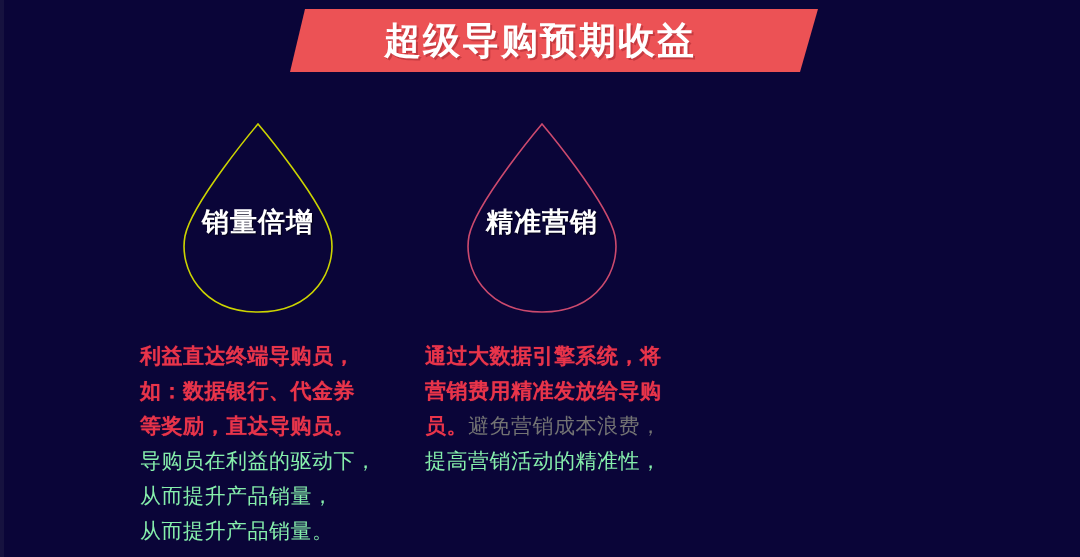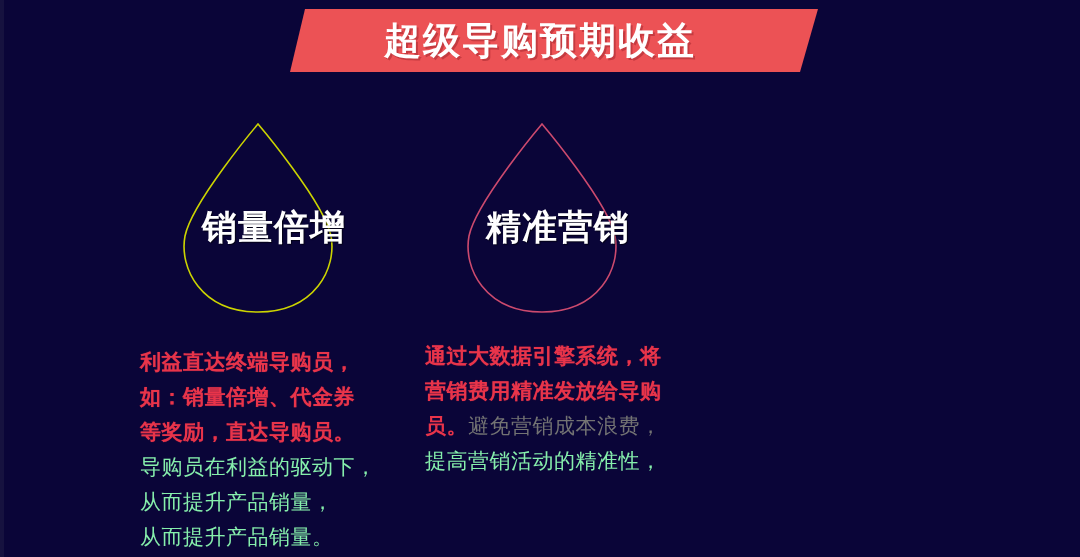--- a/index.html
+++ b/index.html
@@ -61,26 +61,26 @@
   }
   .droplet svg {
     position: absolute;
     left: 0; top: 0;
     width: 170px;
     height: 200px;
     overflow: visible;
   }
   .droplet-label {
     position: absolute;
-    left: 16px;
+    left: 0;
     top: 86px;
     width: 170px;
     text-align: center;
     color: #ffffff;
-    font-size: 35px;
+    font-size: 27px;
     font-weight: bold;
     letter-spacing: 1px;
     white-space: nowrap;
     text-shadow: 1px 1px 1px rgba(0,0,0,0.6);
   }
 
   
   .column {
     position: absolute;
     top: 338px;
@@ -130,23 +130,23 @@
   </div>
 
   <div class="droplet" style="left:457px; top:118px;">
     <svg viewBox="0 0 170 200">
       <path d="M85 6 C85 6, 151 84, 158 118 C164 150, 142 194, 85 194 C28 194, 6 150, 12 118 C19 84, 85 6, 85 6 Z" fill="none" stroke="#cc4a6e" stroke-width="1.6"></path>
     </svg>
     <div class="droplet-label">精准营销</div>
   </div>
 
 
-  <div class="column" style="left:140px;margin-top:6px;">
+  <div class="column" style="left:140px;">
     <div class="text-line accent">利益直达终端导购员，</div>
-    <div class="text-line accent">如：销量倍增、代金券</div>
+    <div class="text-line accent">如：数据银行、代金券</div>
     <div class="text-line accent">等奖励，直达导购员。</div>
     <div class="text-line plain">导购员在利益的驱动下，</div>
     <div class="text-line plain">从而提升产品销量，</div>
     <div class="text-line plain">从而提升产品销量。</div>
   </div>
 
   <div class="column" style="left:425px;">
     <div class="text-line accent">通过大数据引擎系统，将</div>
     <div class="text-line accent">营销费用精准发放给导购</div>
     <div class="text-line"><span class="accent-part">员。</span><span class="plain-part">避免营销成本浪费，</span></div>

